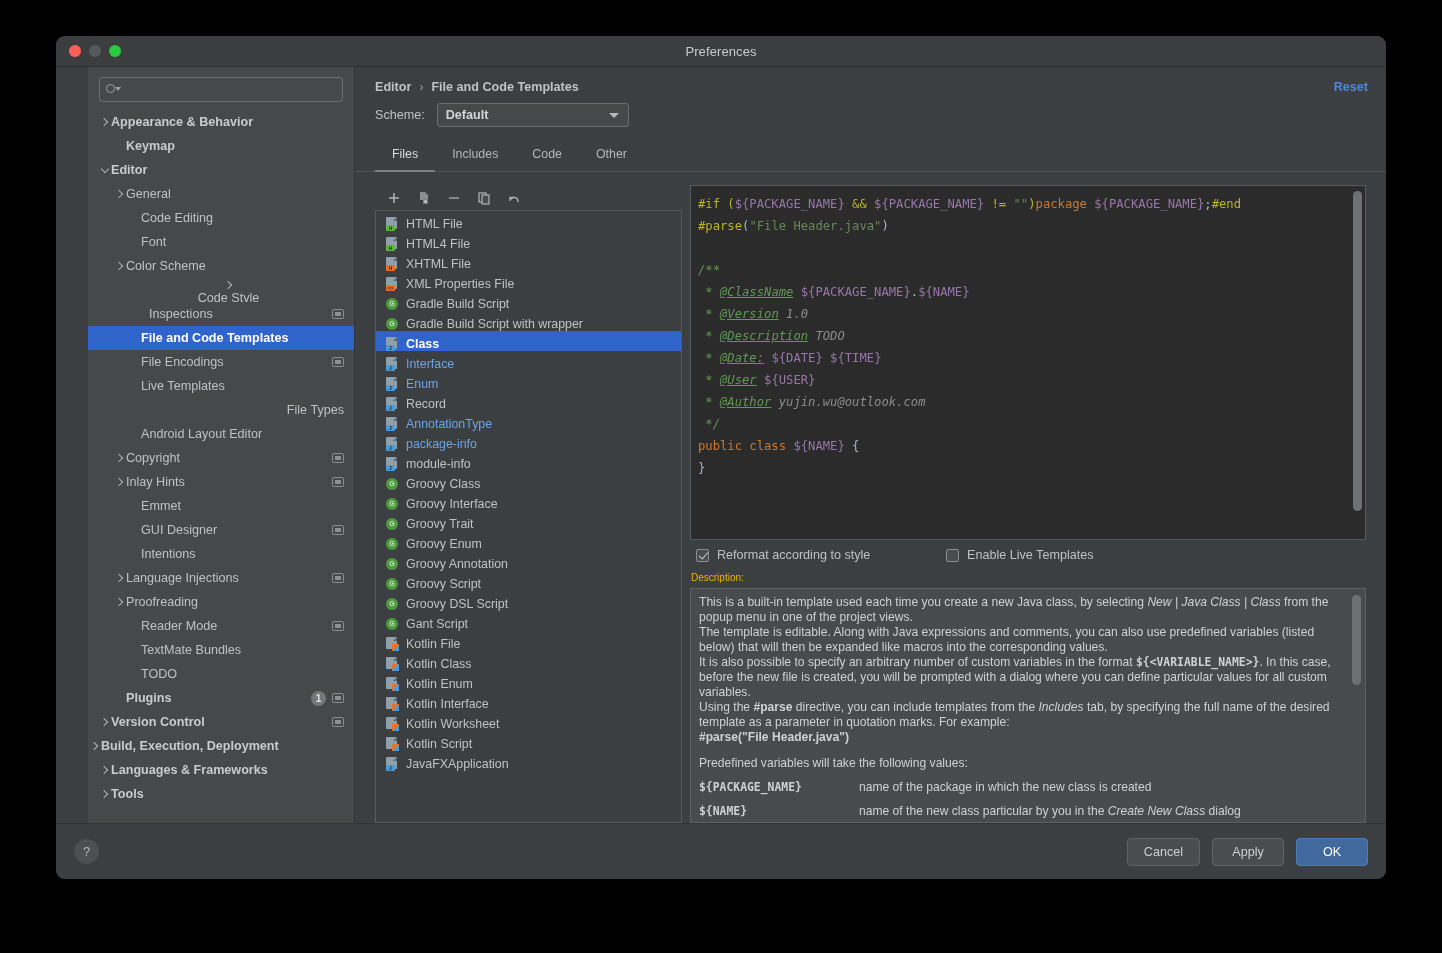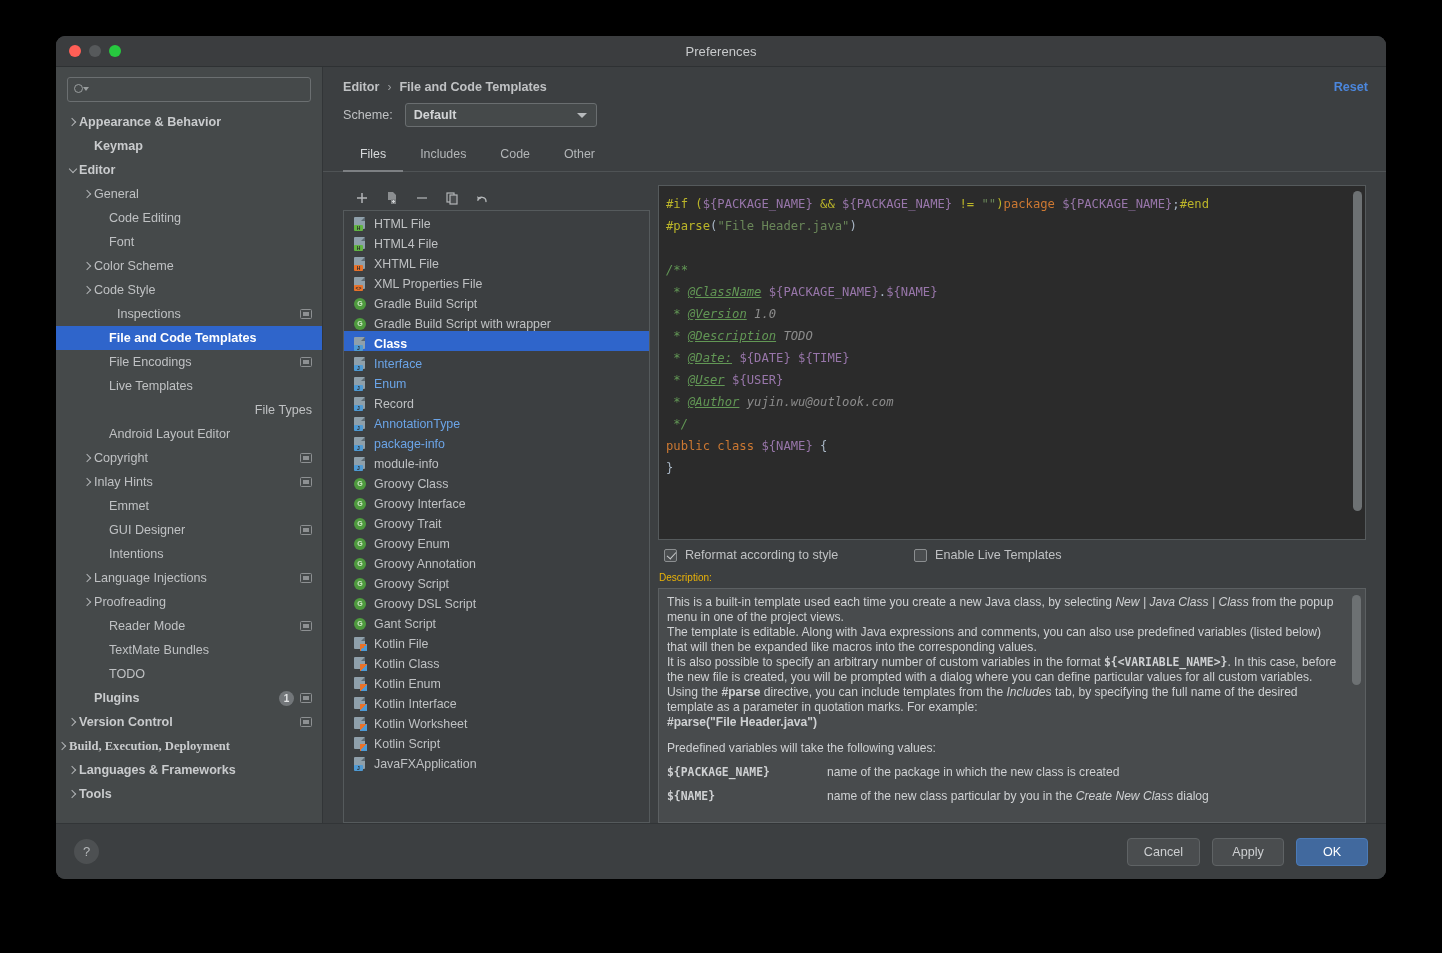--- a/index.html
+++ b/index.html
@@ -44,20 +44,21 @@
   
   .body { flex: 1; display: flex; min-height: 0; background: #3c3f41; }
 
   
   .sidebar {
     width: 267px; flex: 0 0 267px;
     background: #45494a;
     border-right: 1px solid #323537;
     display: flex; flex-direction: column;
     min-height: 0;
+    margin-left: 32px;
   }
   .search-wrap { padding: 10px 11px 7px 11px; }
   .search-box {
     height: 25px; background: #45494a;
     border: 1px solid #6b6f71; border-radius: 3px;
     display: flex; align-items: center; padding: 0 6px; gap: 2px;
   }
   .search-icon { width: 13px; height: 13px; position: relative; flex: 0 0 13px; }
   .search-icon .ring {
     position: absolute; left: 0; top: 1px; width: 9px; height: 9px;
@@ -323,21 +324,21 @@
             <div class="tree-row" style="padding-left: 40px;">
               <span class="tw"></span>
               <span class="tree-label">Font</span>
             </div>
             <div class="tree-row" style="padding-left: 25px;">
               <span class="tw">
                 <i class="chev right"></i>
               </span>
               <span class="tree-label">Color Scheme</span>
             </div>
-            <div class="tree-row" style="padding-left: 25px;">
+            <div class="tree-row" style="padding-left: 25px; flex-direction: column;">
               <span class="tw">
                 <i class="chev right"></i>
               </span>
               <span class="tree-label">Code Style</span>
             </div>
             <div class="tree-row" style="padding-left: 48px;">
               <span class="tw"></span>
               <span class="tree-label">Inspections</span>
               <span class="proj-icon"></span>
             </div>
@@ -421,21 +422,21 @@
               <span class="badge-count">1</span>
               <span class="proj-icon"></span>
             </div>
             <div class="tree-row bold" style="padding-left: 10px;">
               <span class="tw">
                 <i class="chev right"></i>
               </span>
               <span class="tree-label">Version Control</span>
               <span class="proj-icon"></span>
             </div>
-            <div class="tree-row bold" style=" font-family: Liberation Serif, serif;">
+            <div class="tree-row bold" style="">
               <span class="tw">
                 <i class="chev right"></i>
               </span>
               <span class="tree-label">Build, Execution, Deployment</span>
             </div>
             <div class="tree-row bold" style="padding-left: 10px;">
               <span class="tw">
                 <i class="chev right"></i>
               </span>
               <span class="tree-label">Languages &amp; Frameworks</span>

